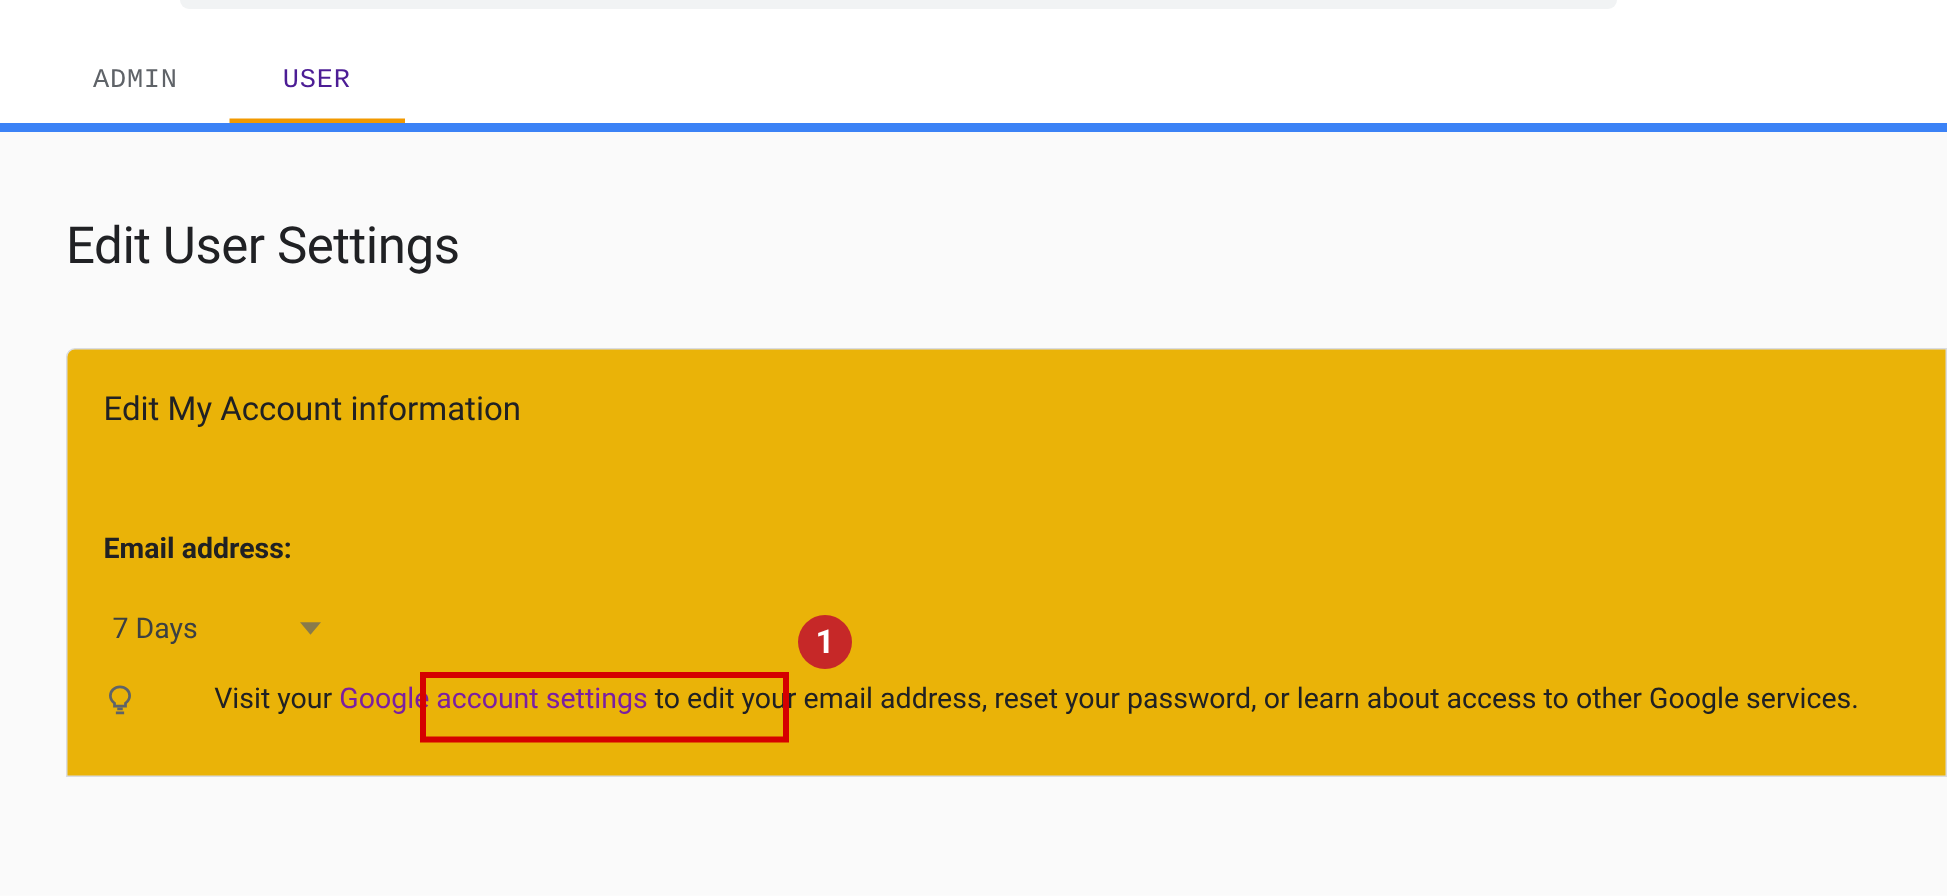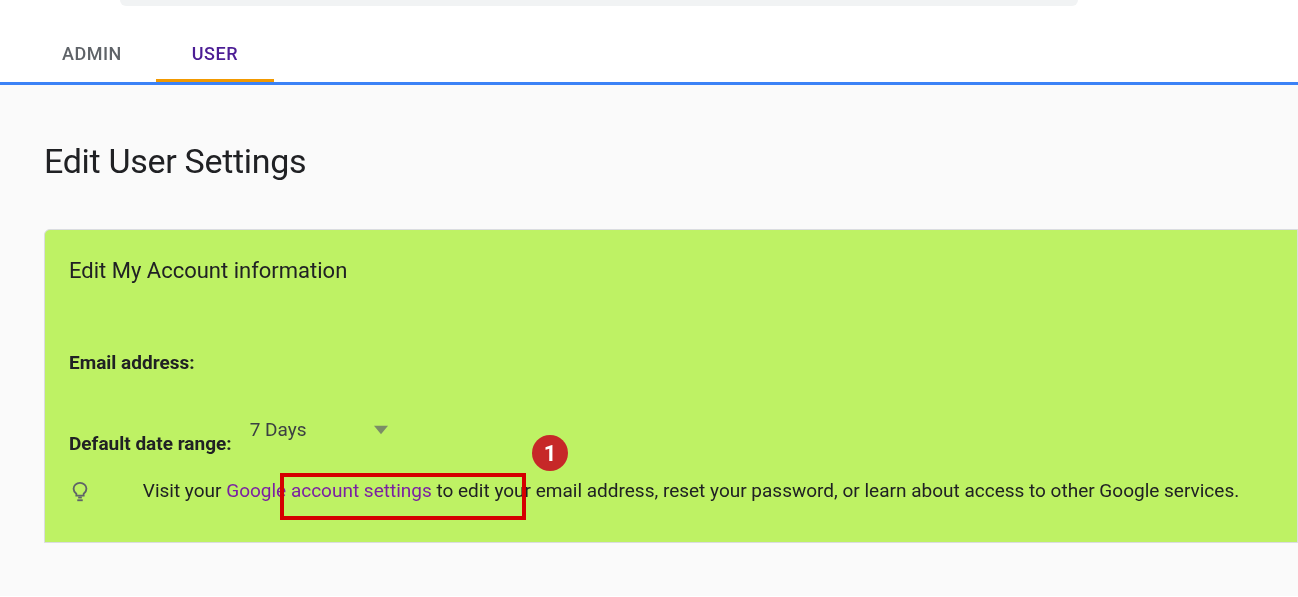--- a/index.html
+++ b/index.html
@@ -15,21 +15,22 @@
       padding-left: 120px;
       padding-right: 220px;
     }
     .search-placeholder {
       background: #f1f3f4;
       height: 10px;
       border-radius: 0 0 6px 6px;
       margin-top: -4px;
     }
     .divider-line {
-      border-bottom: 3px solid #3b82f6;
+      border-bottom: 6px solid #3b82f6;
+      font-family: Liberation Mono, monospace;
     }
     .tabs-row {
       display: flex;
       align-items: flex-end;
       padding-left: 62px;
       height: 72px;
       gap: 70px;
     }
     .tab {
       font-size: 18px;
@@ -62,21 +63,21 @@
       font-size: 34px;
       font-weight: 400;
       color: #202124;
       padding-top: 56px;
       padding-bottom: 48px;
       letter-spacing: -0.3px;
     }
     .card {
       border: 1px solid #dadce0;
       border-radius: 6px 0 0 0;
-      background: #bef264;
+      background: #eab308;
       padding: 28px 24px 30px 24px;
       margin-right: 0;
     }
     .card-title {
       font-size: 22px;
       font-weight: 400;
       color: #202124;
       margin-bottom: 40px;
     }
     .field-row {
@@ -184,21 +185,20 @@
 
   <div class="card">
     <div class="card-title">Edit My Account information</div>
 
     <div class="field-row">
       <span class="field-label">Email address:</span>
     </div>
 
 
     <div class="field-row date-range-row">
-      <span class="field-label">Default date range:</span>
       <span class="field-value dropdown-wide">
         <span>7 Days</span>
         <span class="dropdown-arrow">
           <svg class="ddw" viewBox="0 0 10 6">
               <path d="M0 0 L5 6 L10 0 Z" fill="#5f6368"></path>
             </svg>
         </span>
       </span>
     </div>
 

